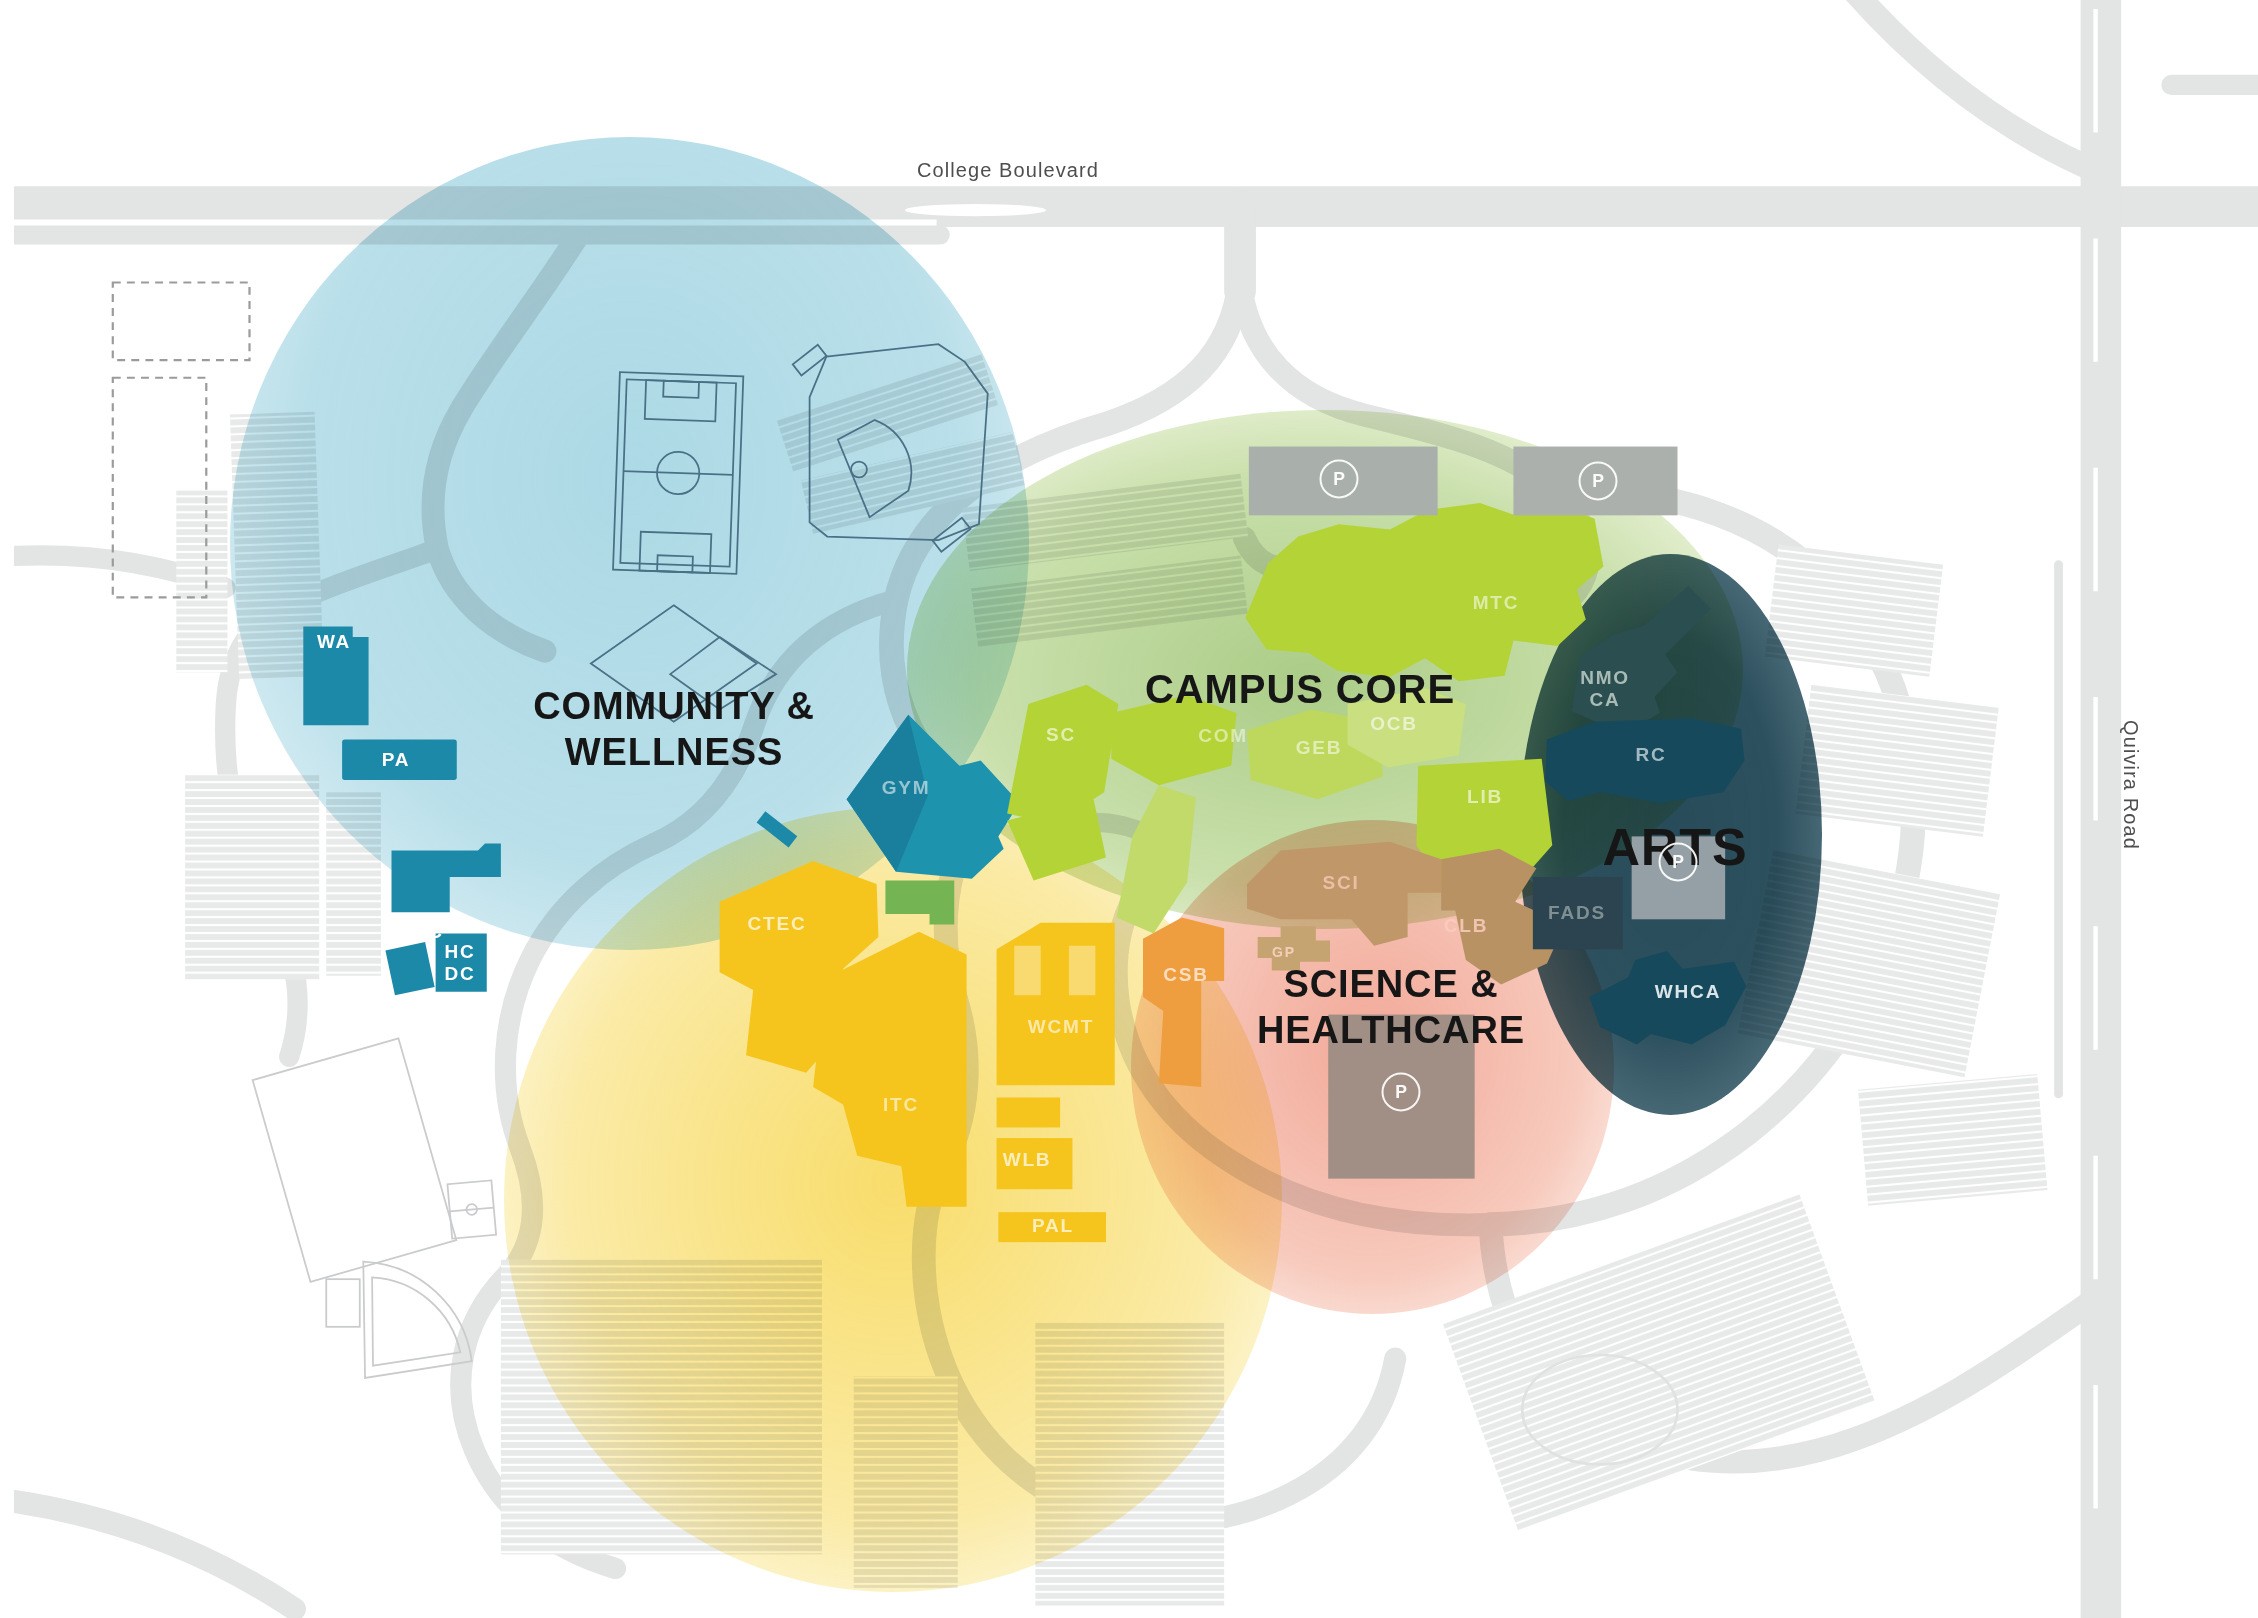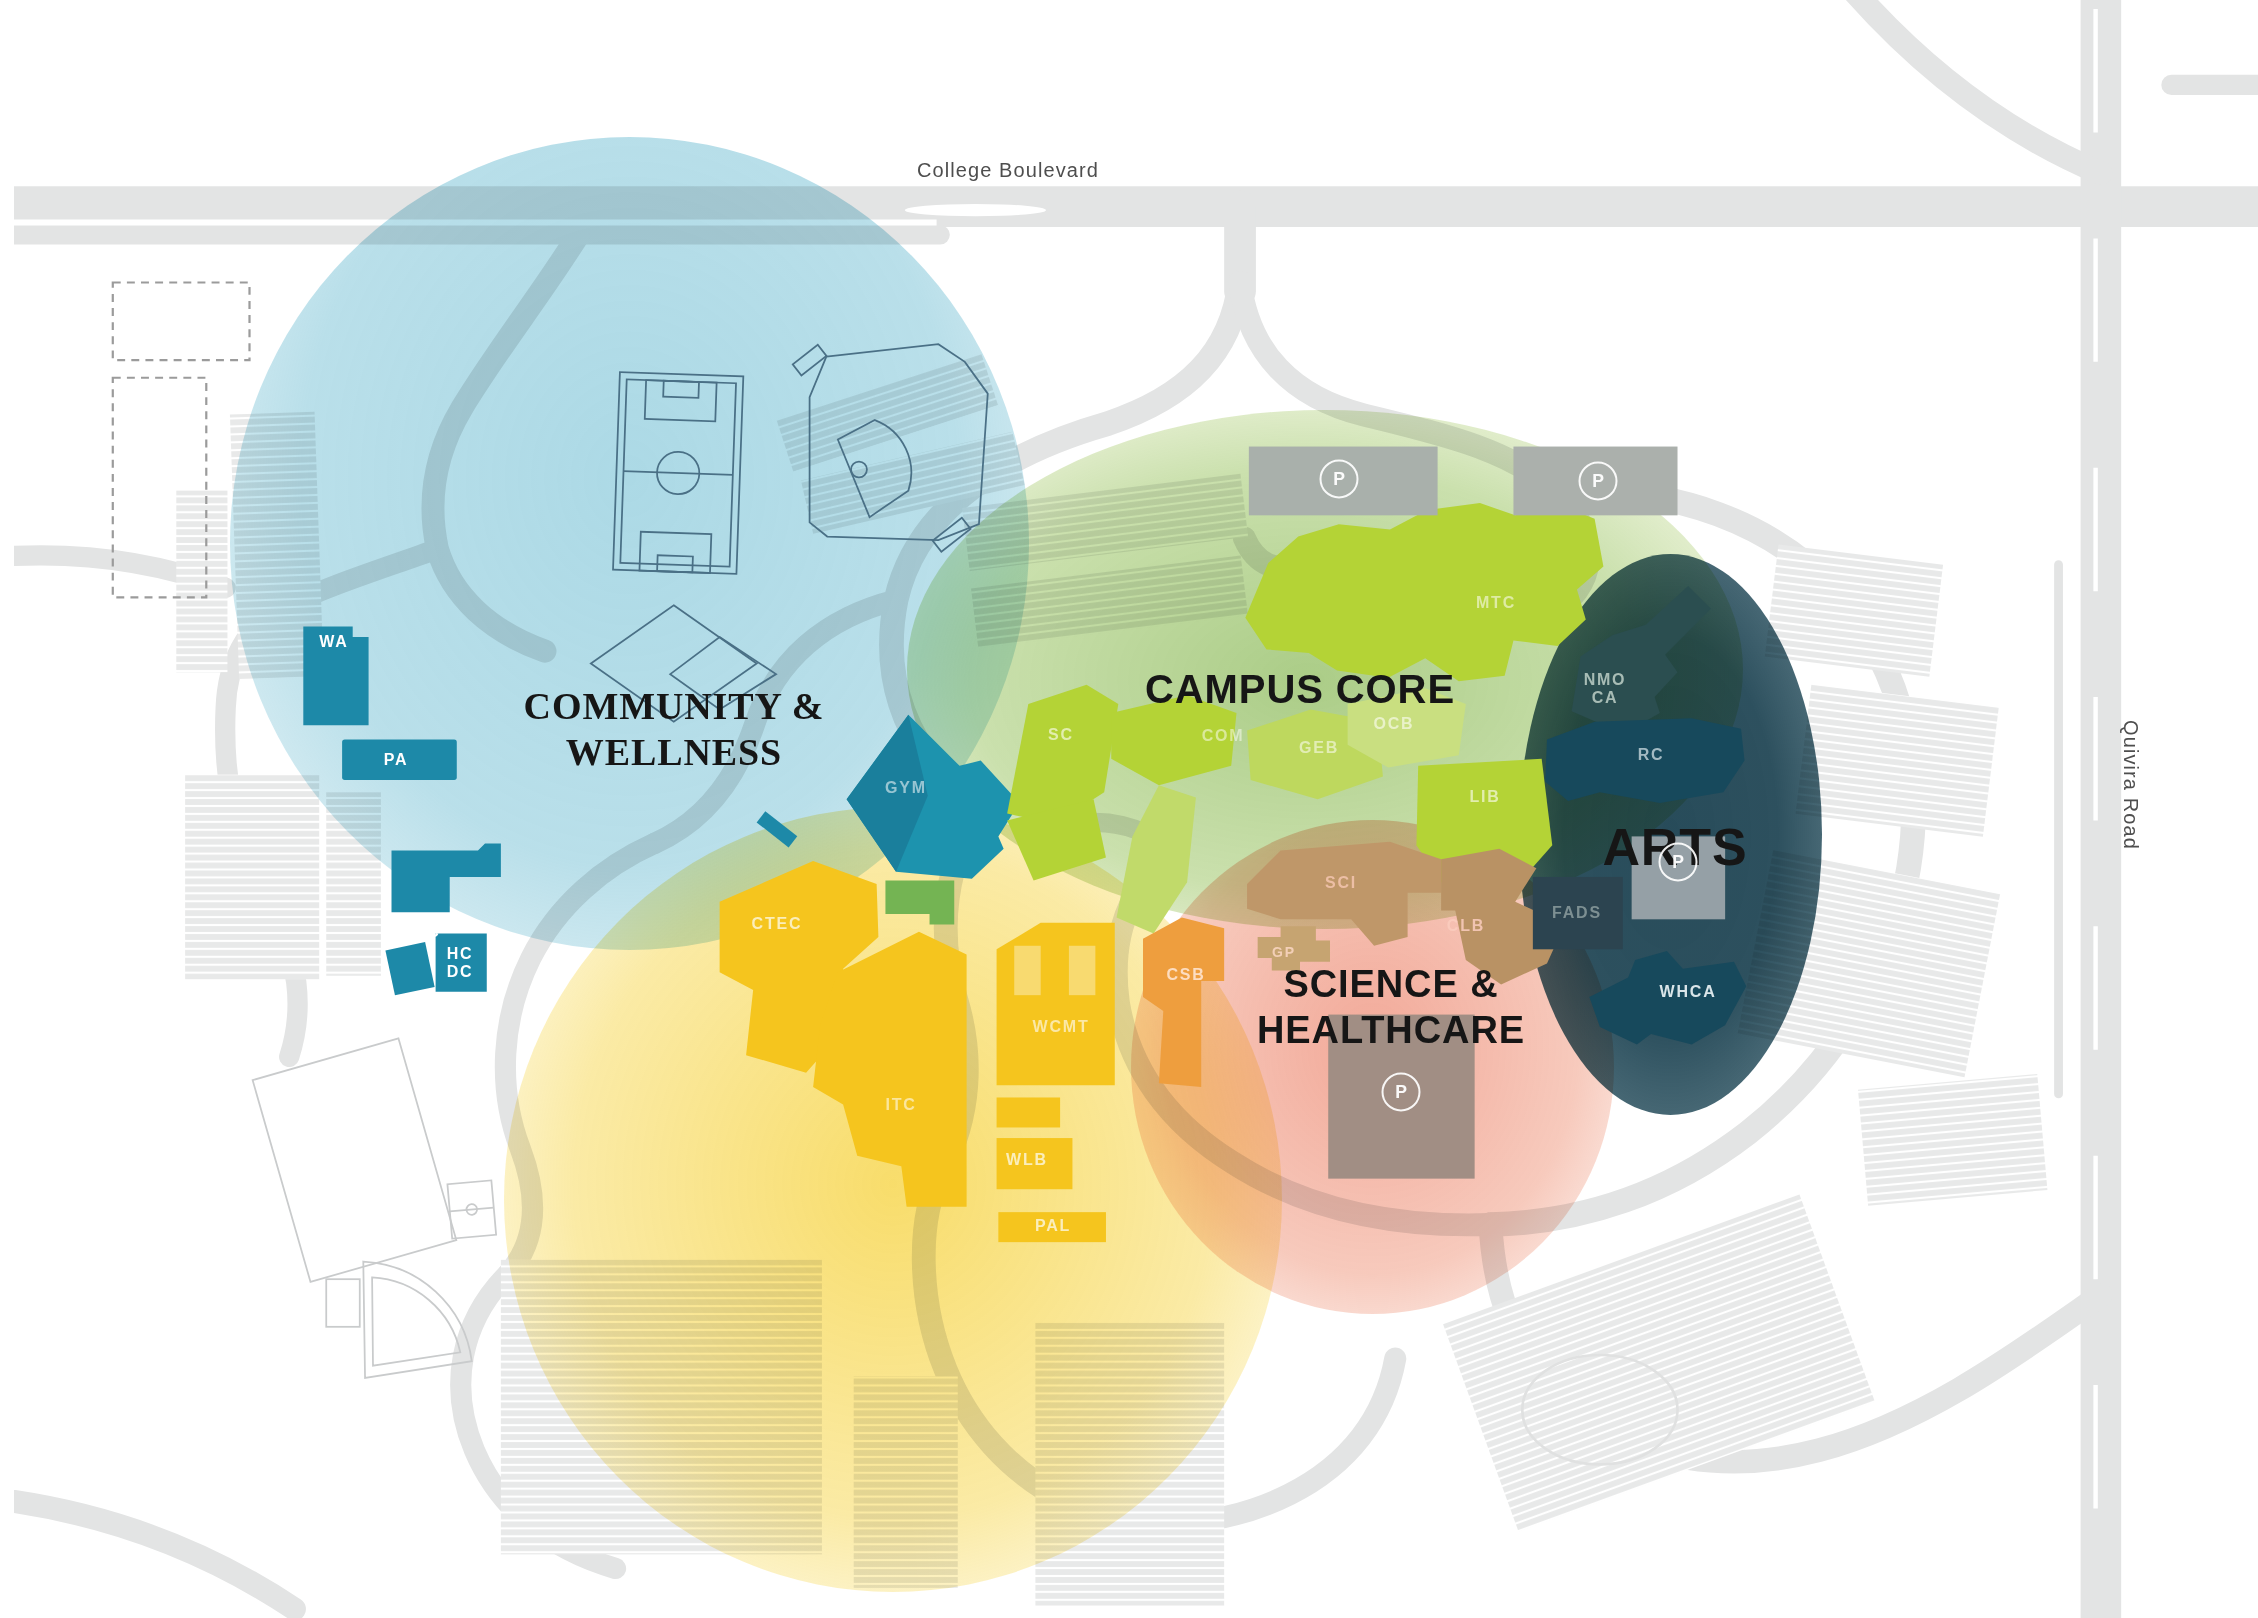--- a/index.html
+++ b/index.html
@@ -13,21 +13,21 @@
     background:radial-gradient(ellipse at 48% 52%, rgba(110,168,48,.58) 0%, rgba(140,188,76,.46) 55%, rgba(190,214,130,.30) 80%, rgba(210,225,160,0) 99%);}
   #zone-yellow{left:490px;top:807px;width:778px;height:785px;
     background:radial-gradient(ellipse at 50% 48%, rgba(243,196,0,.58) 0%, rgba(245,208,50,.44) 58%, rgba(249,226,120,.26) 82%, rgba(252,238,170,0) 99%);}
   #zone-red   {left:1117px;top:820px;width:483px;height:494px;
     background:radial-gradient(ellipse at 50% 46%, rgba(231,98,68,.55) 0%, rgba(236,128,96,.42) 60%, rgba(242,166,140,.24) 84%, rgba(246,190,170,0) 99%);}
   #zone-dark  {left:1505px;top:554px;width:303px;height:561px;
     background:radial-gradient(ellipse at 50% 50%, rgba(16,56,72,.90) 0%, rgba(16,56,72,.88) 50%, rgba(20,62,78,.78) 72%, rgba(40,84,100,.38) 90%, rgba(60,100,115,0) 100%);}
   #labels{position:absolute;left:0;top:0;width:100%;height:100%;}
   .zone-title{position:absolute;transform:translate(-50%,-50%);color:#161616;font-weight:700;
     text-align:center;letter-spacing:0.9px;line-height:1.22;white-space:pre;}
-  .bldg-label{position:absolute;transform:translate(-50%,-50%);font-weight:700;font-size:16px;
+  .bldg-label{position:absolute;transform:translate(-50%,-50%);font-weight:700;font-size:19px;
     letter-spacing:1.8px;text-align:center;line-height:1.15;white-space:pre;}
   .road-label{position:absolute;transform:translate(-50%,-50%);color:#4e4e4e;font-size:20px;
     letter-spacing:1.1px;white-space:nowrap;}
   #quivira-label{transform:translate(-50%,-50%) rotate(90deg);}
   .p-badge{position:absolute;transform:translate(-50%,-50%);width:35px;height:35px;border-radius:50%;
     border:2.2px solid rgba(255,255,255,.92);color:rgba(255,255,255,.95);display:flex;align-items:center;
     justify-content:center;font-size:17.6px;font-weight:700;}
 </style>
 </head>
 <body>
@@ -194,21 +194,21 @@
 
     <g>
       <rect x="1400" y="506" width="214" height="78" fill="#a9b0ab"></rect>
       <rect x="1700" y="506" width="186" height="78" fill="#abb0ac"></rect>
     </g>
   </svg>
 
   <div id="labels">
     <div class="road-label" id="college-label" style="left:994px;top:170px">College Boulevard</div>
     <div class="road-label" id="quivira-label" style="left:2116px;top:785px">Quivira Road</div>
-  <div class="zone-title" style="left: 660px; top: 729px; font-size: 38px; font-family: Liberation Serif, serif;">COMMUNITY &amp;
+  <div class="zone-title" style="left: 660px; top: 729px; font-size: 38px;">COMMUNITY &amp;
 WELLNESS</div>
       <div class="zone-title" style="left: 1286px; top: 689px; font-size: 40px; text-align: center;">CAMPUS CORE</div>
       <div class="zone-title" style="left: 1661px; top: 848px; font-size: 52px;">ARTS</div>
       <div class="zone-title" style="left: 1377px; top: 1007px; font-size: 38px;">SCIENCE &amp;
 HEALTHCARE</div>
       <div class="bldg-label" style="left: 320px; top: 642px; color: rgb(255, 255, 255);">WA</div>
       <div class="bldg-label" style="left: 382px; top: 760px; color: rgb(255, 255, 255);">PA</div>
       <div class="bldg-label" style="left: 407px; top: 932px; color: rgb(255, 255, 255);">HSC</div>
       <div class="bldg-label" style="left: 446px; top: 963px; color: rgb(255, 255, 255);">HC
 DC</div>

